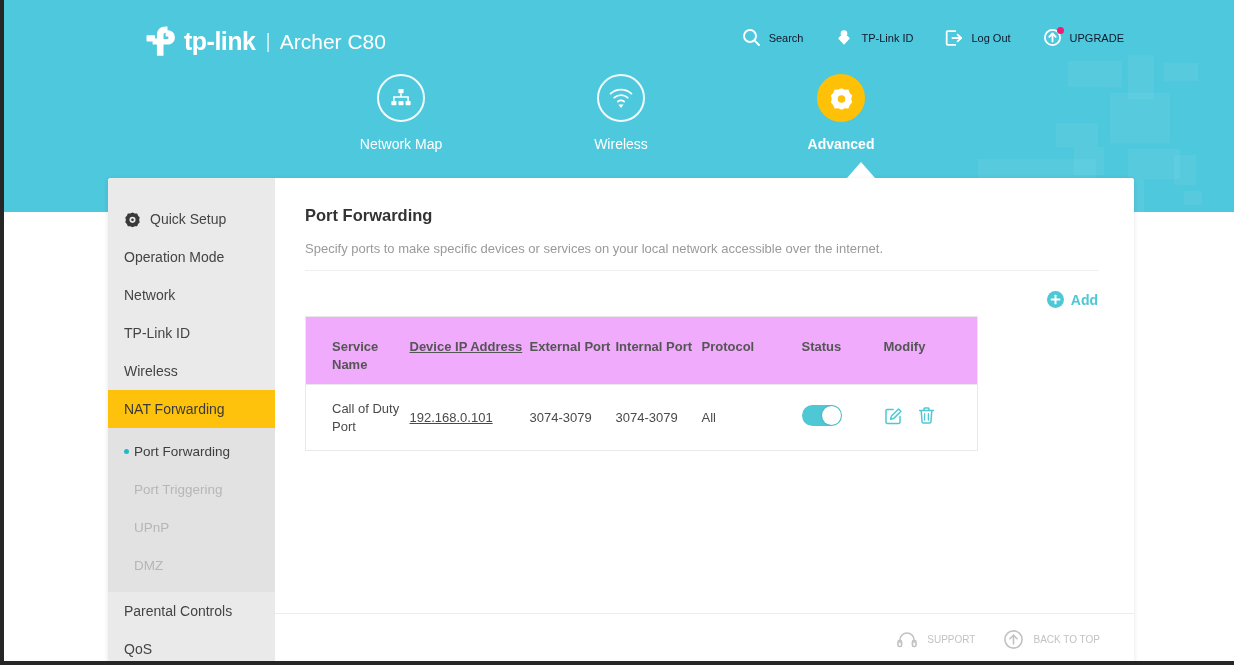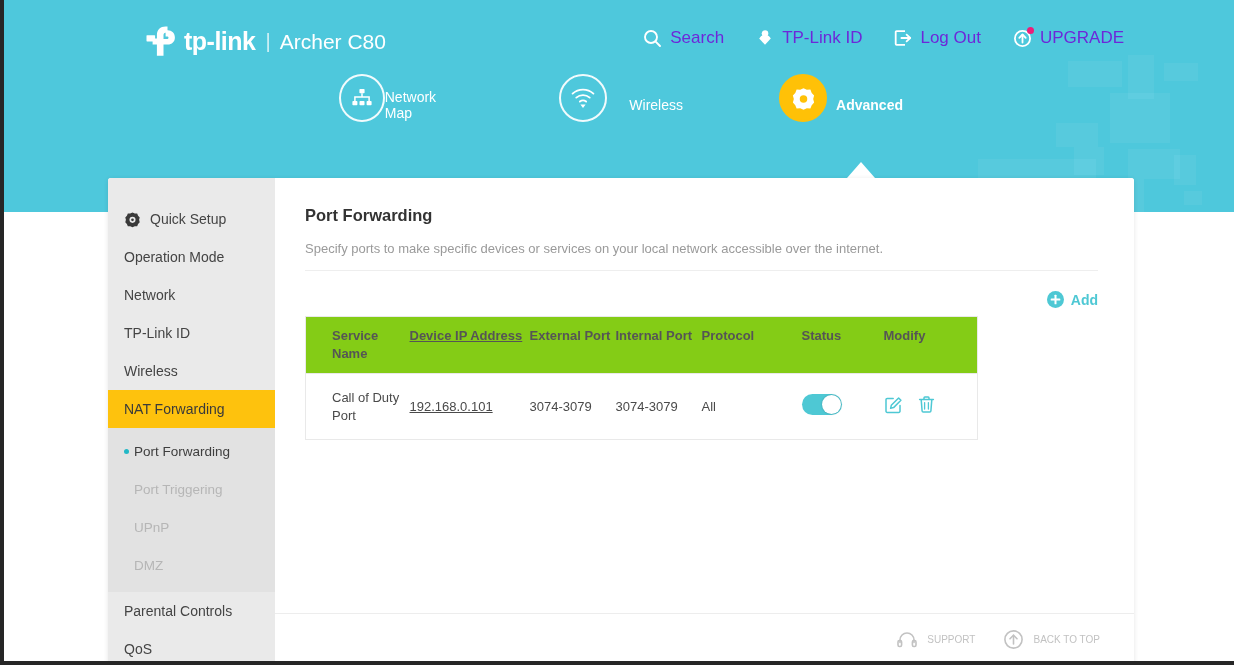--- a/index.html
+++ b/index.html
@@ -65,41 +65,40 @@
     font-size: 21px; color: #ffffff; line-height: 1; font-weight: normal;
   }
 
   
   .topnav {
     position: absolute; right: 114px; top: 28px;
     display: flex; align-items: center; gap: 32px;
   }
   .topnav-item {
     display: flex; align-items: center; gap: 8px;
-    color: #6d28d9; font-size: 17px; cursor: pointer;
+    color: #0f172a; font-size: 11px; cursor: pointer;
     position: relative;
   }
   .topnav-item svg { display: block; }
   .badge-dot {
     position: absolute; left: 14px; top: -1px;
     width: 7px; height: 7px; border-radius: 50%;
     background: #ec1e79;
   }
 
   
   .maintabs {
     position: absolute; left: 0; top: 74px;
     width: 1234px;
     display: flex; justify-content: center; gap: 96px;
   }
   .tab {
     width: 124px;
-    display: flex; flex-direction: row; align-items: center;
+    display: flex; flex-direction: column; align-items: center;
     cursor: pointer;
-    justify-content: space-between;
   }
   .tab-circle {
     width: 48px; height: 48px; border-radius: 50%;
     border: 2px solid rgba(255,255,255,.92);
     display: flex; align-items: center; justify-content: center;
     background: transparent;
   }
   .tab.active .tab-circle {
     background: #ffc107; border-color: #ffc107;
   }
@@ -178,23 +177,23 @@
     display: flex; align-items: center; gap: 7px;
     color: #4ec8d4; font-size: 14px; cursor: pointer;
   }
 
   table.pf {
     width: 672px; border-collapse: collapse;
     border: 1px solid #e9e9e9;
     table-layout: fixed;
   }
   table.pf thead th {
-    background: #84cc16; text-align: left;
+    background: #f0abfc; text-align: left;
     font-size: 13px; font-weight: bold; color: #555555;
-    padding: 10px 0 11px 0;
+    padding: 21px 0 11px 0;
     vertical-align: top;
     border-bottom: 1px solid #e9e9e9;
     line-height: 1.35;
   }
   table.pf tbody td {
     font-size: 13px; color: #4a4a4a;
     padding: 15px 0; vertical-align: middle;
     line-height: 1.35;
   }
   .c-name   { width: 104px; padding-left: 26px !important; }

